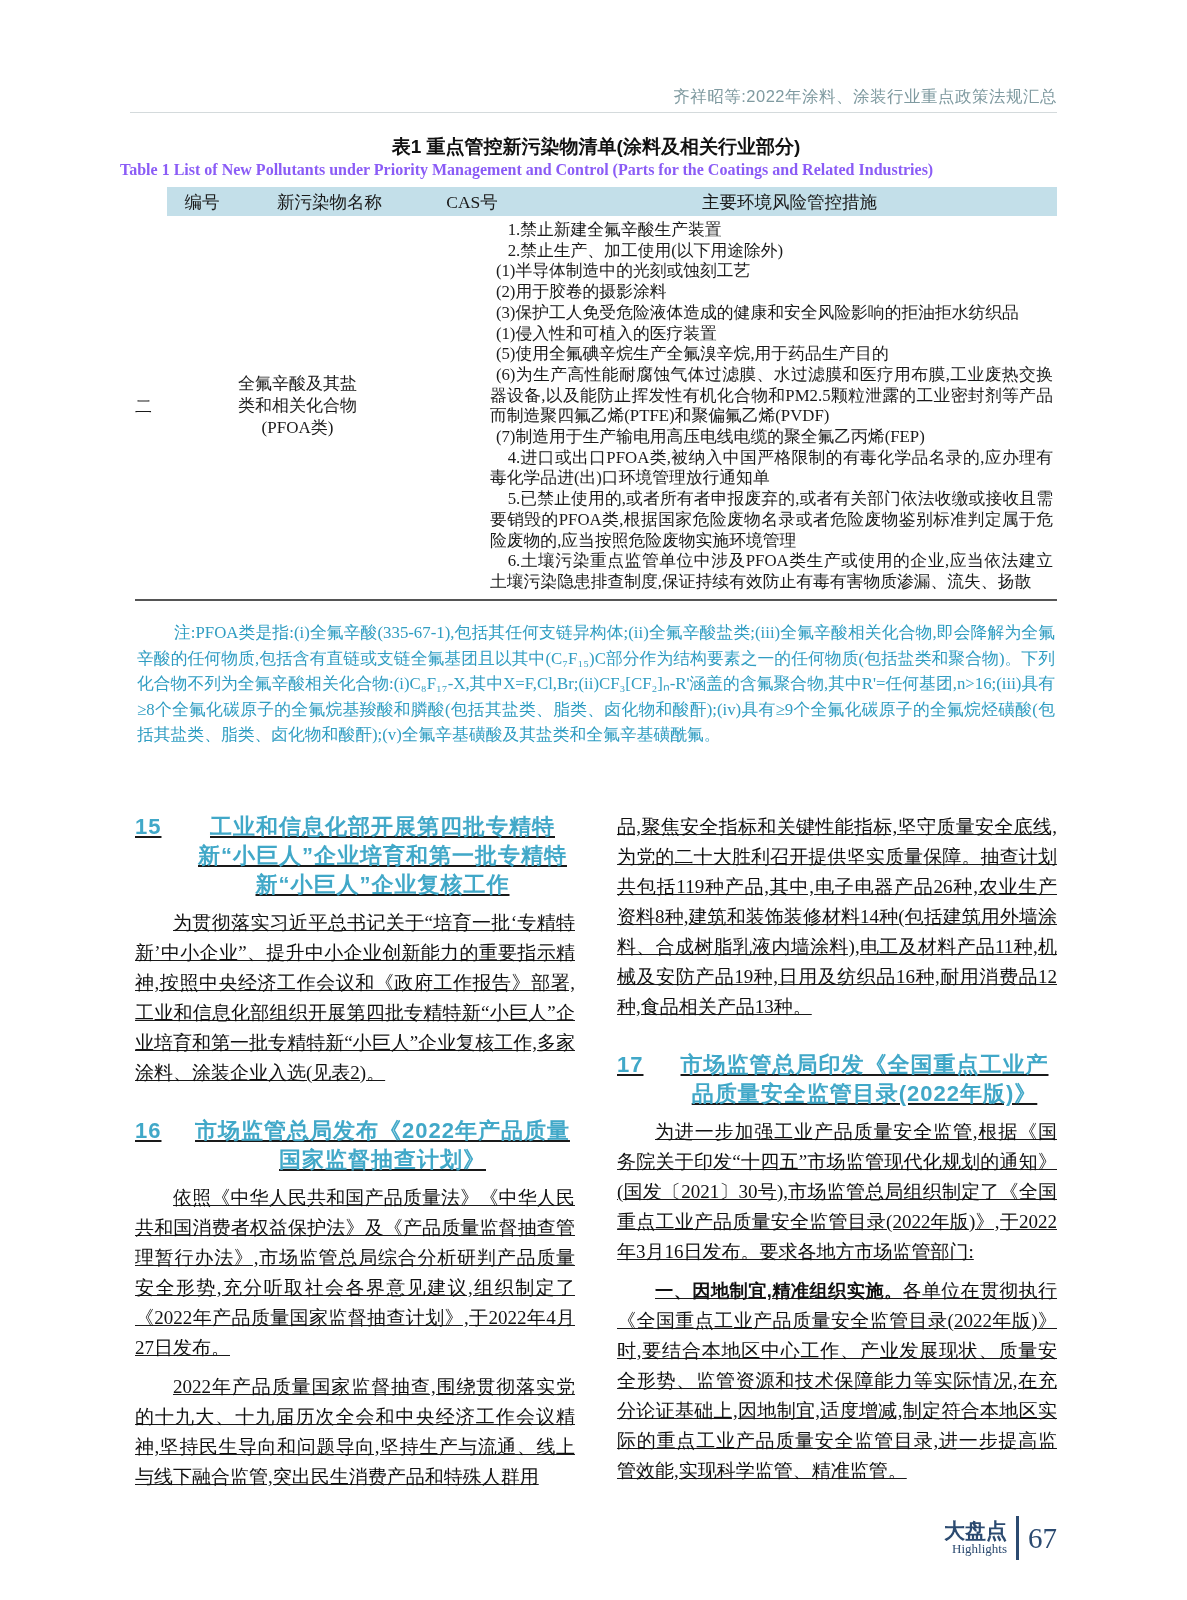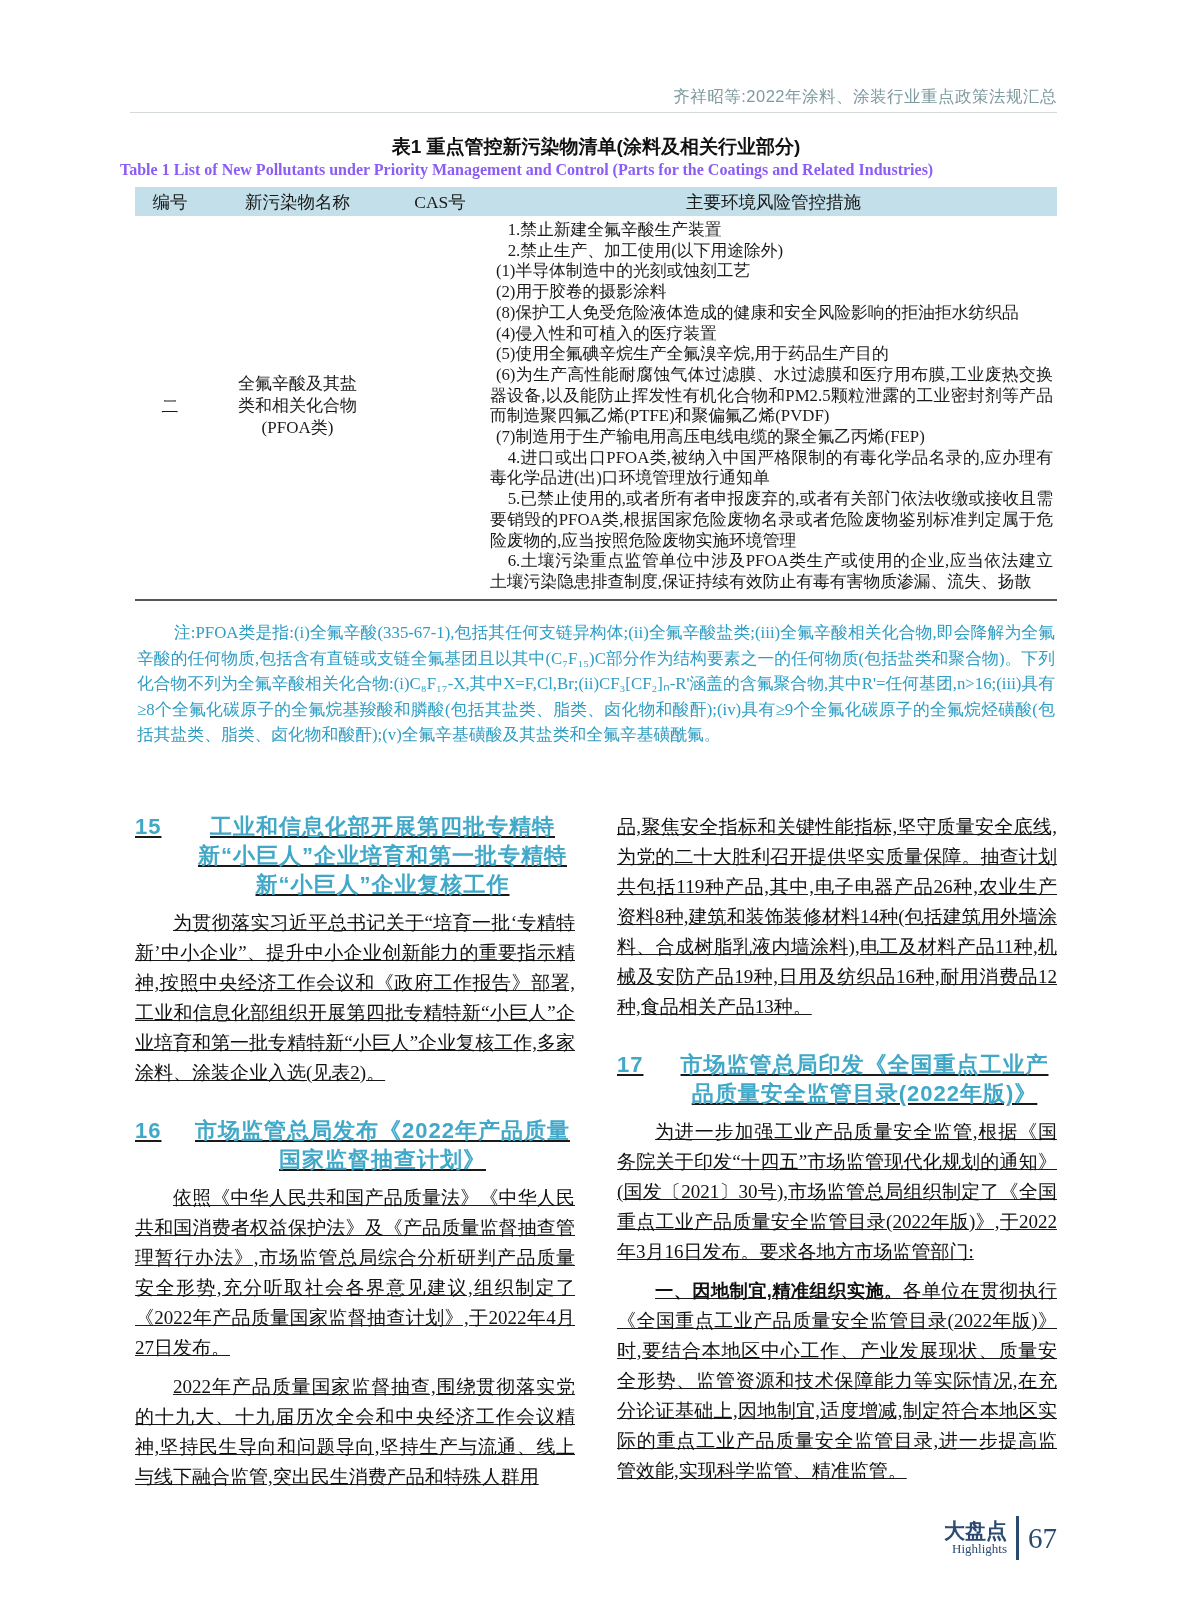--- a/index.html
+++ b/index.html
@@ -26,27 +26,28 @@
   }
   .tbl-title-en{
     position:absolute;top:161px;left:120px;width:952px;
     font-weight:700;font-size:16px;color:#8b5cf6;
   }
   .ptable{position:absolute;top:187px;left:135px;width:922px;}
   .ptable .hdr{
     display:grid;grid-template-columns:70px 185px 100px 1fr;
     background:#c3dfe9;height:29px;align-items:center;
     font-size:17.5px;
+    margin-left:32px;
   }
   .ptable .hdr .hc{text-align:center;}
   .ptable .bodyrow{
     display:grid;grid-template-columns:70px 185px 100px 1fr;
     border-bottom:2px solid #555;padding:4px 0 6px 0;
   }
-  .vcenter{display:flex;flex-direction:column;align-items:center;justify-content:center;font-size:17px;}
+  .vcenter{display:flex;flex-direction:column;justify-content:center;font-size:17px;}
   .name-line{line-height:22px;text-align:center;}
   .measures{padding-right:4px;}
   .measure{margin:0;font-size:16.8px;line-height:20.7px;text-align:justify;text-indent:.35em;}
   .measure.indented{text-indent:1.05em;}
   
   .tbl-note{
     position:absolute;top:620px;left:137px;width:918px;
     color:#2f9dc2;font-size:16.8px;line-height:25.5px;
     text-align:justify;text-indent:2.2em;
   }
@@ -110,23 +111,23 @@
       <div class="measures">
 
           <p class="measure indented">1.禁止新建全氟辛酸生产装置</p>
 
           <p class="measure indented">2.禁止生产、加工使用(以下用途除外)</p>
 
           <p class="measure">(1)半导体制造中的光刻或蚀刻工艺</p>
 
           <p class="measure">(2)用于胶卷的摄影涂料</p>
 
-          <p class="measure">(8)保护工人免受危险液体造成的健康和安全风险影响的拒油拒水纺织品</p>
+          <p class="measure">(3)保护工人免受危险液体造成的健康和安全风险影响的拒油拒水纺织品</p>
 
-          <p class="measure">(4)侵入性和可植入的医疗装置</p>
+          <p class="measure">(1)侵入性和可植入的医疗装置</p>
 
           <p class="measure">(5)使用全氟碘辛烷生产全氟溴辛烷,用于药品生产目的</p>
 
           <p class="measure">(6)为生产高性能耐腐蚀气体过滤膜、水过滤膜和医疗用布膜,工业废热交换器设备,以及能防止挥发性有机化合物和PM2.5颗粒泄露的工业密封剂等产品而制造聚四氟乙烯(PTFE)和聚偏氟乙烯(PVDF)</p>
 
           <p class="measure">(7)制造用于生产输电用高压电线电缆的聚全氟乙丙烯(FEP)</p>
 
 
           <p class="measure indented">4.进口或出口PFOA类,被纳入中国严格限制的有毒化学品名录的,应办理有毒化学品进(出)口环境管理放行通知单</p>
 

